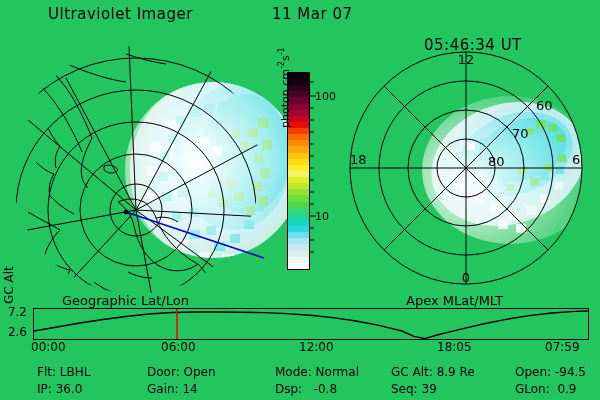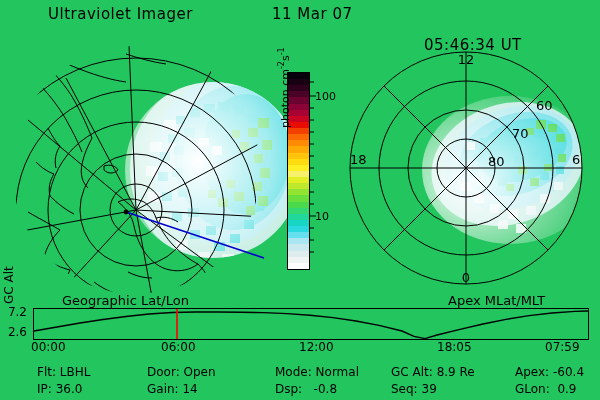--- a/index.html
+++ b/index.html
@@ -27,21 +27,21 @@
         border:1px solid #000;box-sizing:content-box;}
   #cbar-axis{position:absolute;left:0;top:0;width:52px;height:206px;}
   .cb-lab{position:absolute;font-size:11px;line-height:1;left:31px;}
   #cbar-title{position:absolute;left:-6px;top:60px;width:16px;
         font-size:11px;line-height:1;white-space:nowrap;
         transform:rotate(-90deg);transform-origin:left top;}
   .sup{font-size:8px;vertical-align:super;}
 
   
   #cap-geo{left:62px;top:294px;font-size:13px;}
-  #cap-mlt{left:406px;top:294px;font-size:13px;margin-left:42px;}
+  #cap-mlt{left:406px;top:294px;font-size:13px;}
 
   
   #orbit{left:33px;top:308px;width:556px;height:32px;}
   #orbit-box{position:absolute;left:0;top:0;width:556px;height:32px;
         border:1px solid #000;box-sizing:border-box;}
   #ylab-gcalt{position:absolute;left:-31px;top:-4px;width:14px;font-size:12px;
         white-space:nowrap;transform:rotate(-90deg);transform-origin:left top;}
   .ytick{position:absolute;font-size:12px;line-height:1;right:562px;white-space:pre;}
   .xtick{position:absolute;font-size:12px;line-height:1;top:33px;white-space:pre;}
 
@@ -333,17 +333,17 @@
 
     <div class="f-cell r1 c2"><span>Door:</span> <span>Open</span></div>
     <div class="f-cell r2 c2"><span>Gain:</span> <span>14</span></div>
 
     <div class="f-cell r1 c3"><span>Mode:</span> <span>Normal</span></div>
     <div class="f-cell r2 c3"><span>Dsp:</span>   <span>-0.8</span></div>
 
     <div class="f-cell r1 c4"><span>GC Alt:</span> <span>8.9 Re</span></div>
     <div class="f-cell r2 c4"><span>Seq:</span> <span>39</span></div>
 
-    <div class="f-cell r1 c5"><span>Apex:</span> <span>-60.4</span></div>
+    <div class="f-cell r1 c5"><span>Open:</span> <span>-94.5</span></div>
     <div class="f-cell r2 c5"><span>GLon:</span>  <span>0.9</span></div>
   </div>
 
 </div>
 
 </body></html>

